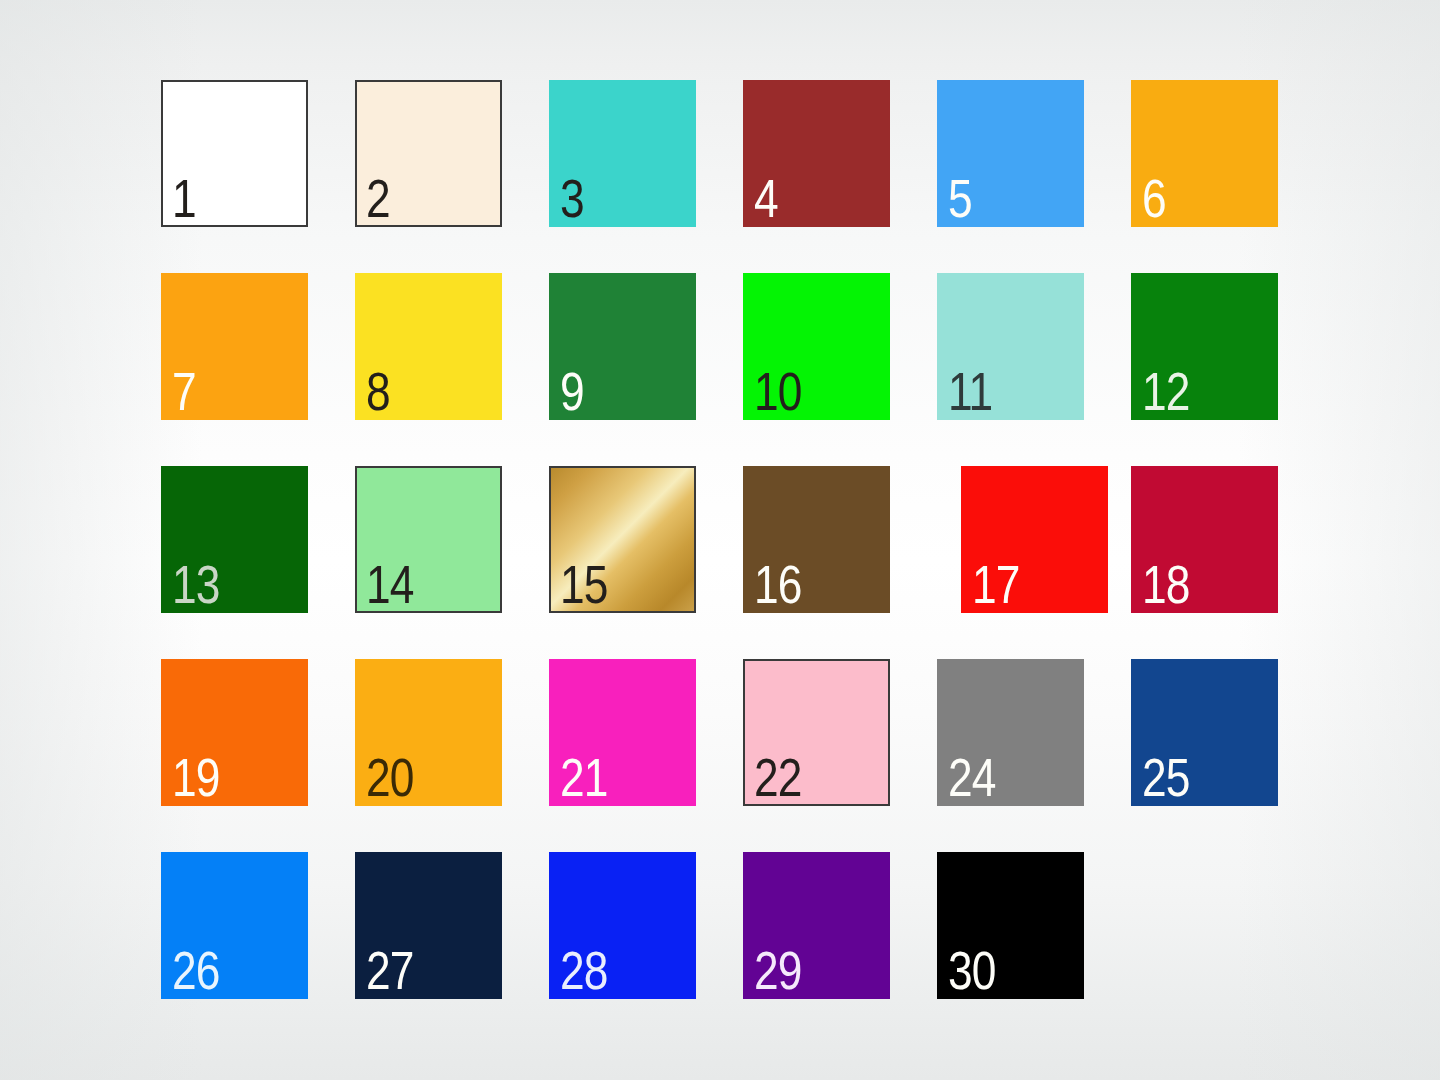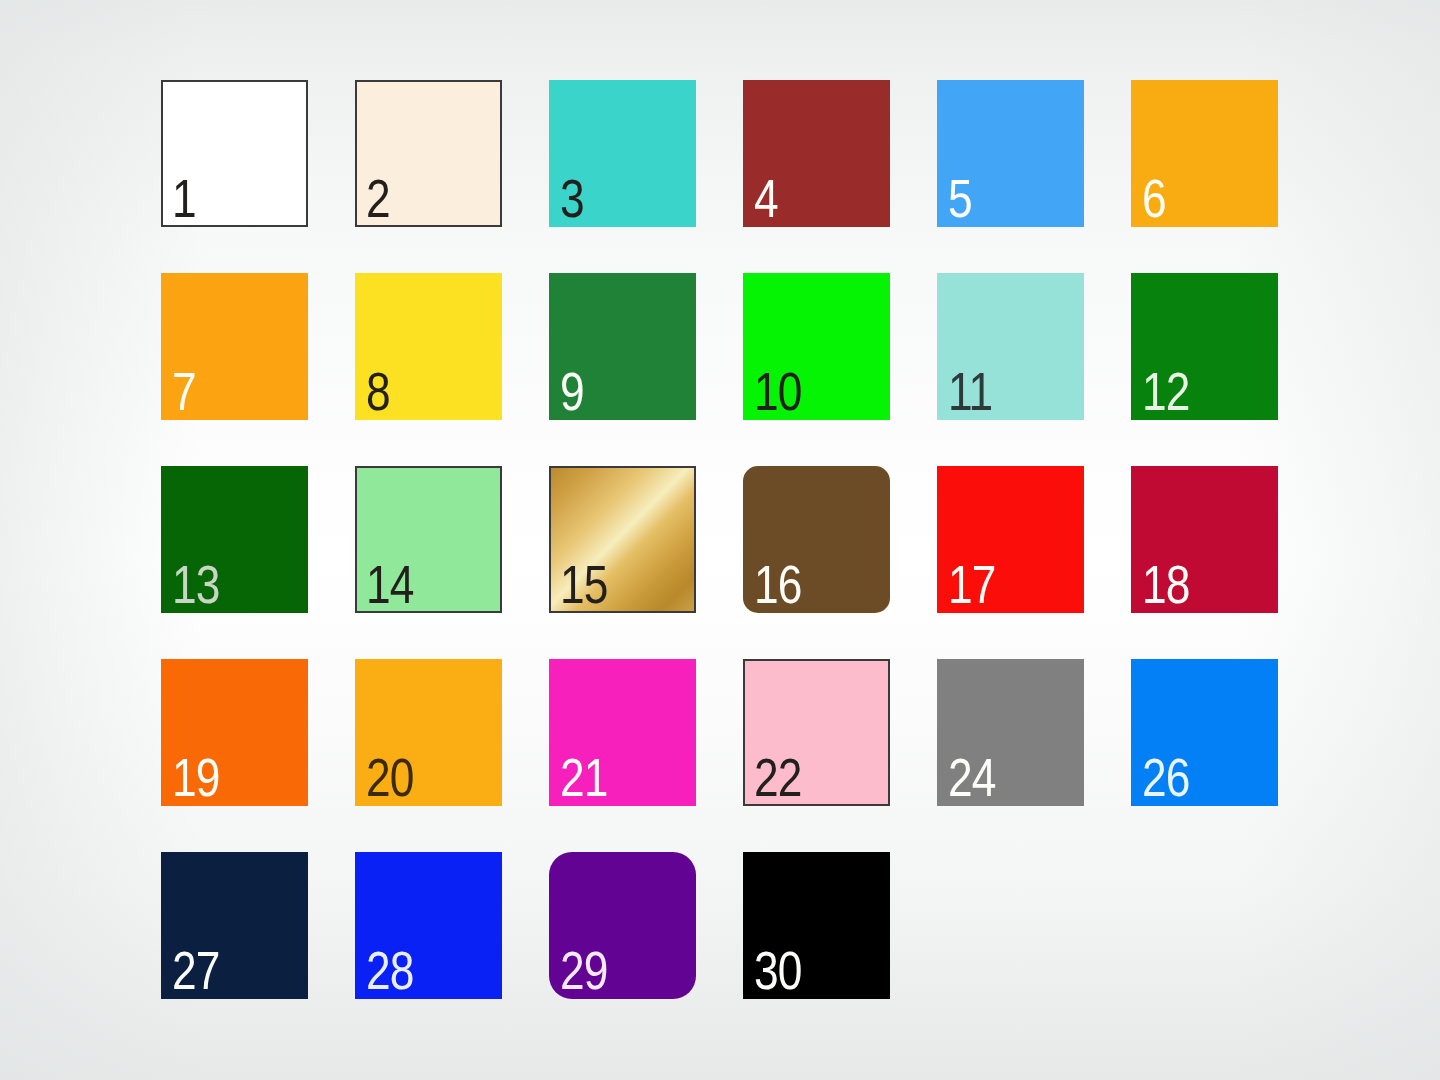--- a/index.html
+++ b/index.html
@@ -131,53 +131,56 @@
       </div>
       <div class="swatch" style="background: rgb(6, 102, 6);">
         <span class="swatch-label" style="color: rgb(201, 214, 198);">13</span>
       </div>
       <div class="swatch bordered" style="background: rgb(144, 232, 154);">
         <span class="swatch-label" style="color: rgb(35, 31, 28);">14</span>
       </div>
       <div class="swatch bordered" style="background: linear-gradient(135deg, rgb(185, 139, 46) 0%, rgb(207, 160, 68) 14%, rgb(232, 200, 120) 34%, rgb(247, 237, 189) 48%, rgb(229, 191, 102) 58%, rgb(204, 158, 61) 74%, rgb(184, 136, 42) 88%, rgb(202, 160, 73) 100%);">
         <span class="swatch-label" style="color: rgb(35, 31, 28);">15</span>
       </div>
-      <div class="swatch" style="background: rgb(107, 76, 38); border-radius: 15px;">
+      <div class="swatch" style="background: rgb(107, 76, 38);">
         <span class="swatch-label" style="color: rgb(253, 253, 248);">16</span>
       </div>
-      <div class="swatch" style="background: rgb(251, 13, 9);">
+      <div class="swatch" style="background: rgb(251, 13, 9); margin-left: 24px;">
         <span class="swatch-label" style="color: rgb(253, 253, 248);">17</span>
       </div>
       <div class="swatch" style="background: rgb(193, 10, 51);">
         <span class="swatch-label" style="color: rgb(253, 253, 248);">18</span>
       </div>
       <div class="swatch" style="background: rgb(249, 106, 7);">
         <span class="swatch-label" style="color: rgb(253, 253, 248);">19</span>
       </div>
       <div class="swatch" style="background: rgb(251, 174, 19);">
         <span class="swatch-label" style="color: rgb(58, 42, 6);">20</span>
       </div>
       <div class="swatch" style="background: rgb(248, 32, 189);">
         <span class="swatch-label" style="color: rgb(253, 253, 248);">21</span>
       </div>
       <div class="swatch bordered" style="background: rgb(252, 188, 203);">
         <span class="swatch-label" style="color: rgb(35, 31, 28);">22</span>
       </div>
       <div class="swatch" style="background: rgb(128, 128, 128); padding-left: 23px;">
         <span class="swatch-label" style="color: rgb(253, 253, 248);">24</span>
       </div>
+      <div class="swatch" style="background: rgb(18, 70, 143);">
+        <span class="swatch-label" style="color: rgb(253, 253, 248);">25</span>
+      </div>
       <div class="swatch" style="background: rgb(4, 128, 247);">
         <span class="swatch-label" style="color: rgb(233, 244, 253);">26</span>
       </div>
       <div class="swatch" style="background: rgb(11, 31, 64);">
         <span class="swatch-label" style="color: rgb(253, 253, 248);">27</span>
       </div>
       <div class="swatch" style="background: rgb(9, 33, 244); text-align: right;">
         <span class="swatch-label" style="color: rgb(233, 238, 253);">28</span>
       </div>
-      <div class="swatch" style="background: rgb(98, 3, 148); border-radius: 23px;">
+      <div class="swatch" style="background: rgb(98, 3, 148);">
         <span class="swatch-label" style="color: rgb(245, 233, 251);">29</span>
       </div>
       <div class="swatch" style="background: rgb(0, 0, 0);">
         <span class="swatch-label" style="color: rgb(253, 253, 248);">30</span>
       </div>
     </div>
 </div>
 
 </body></html>

